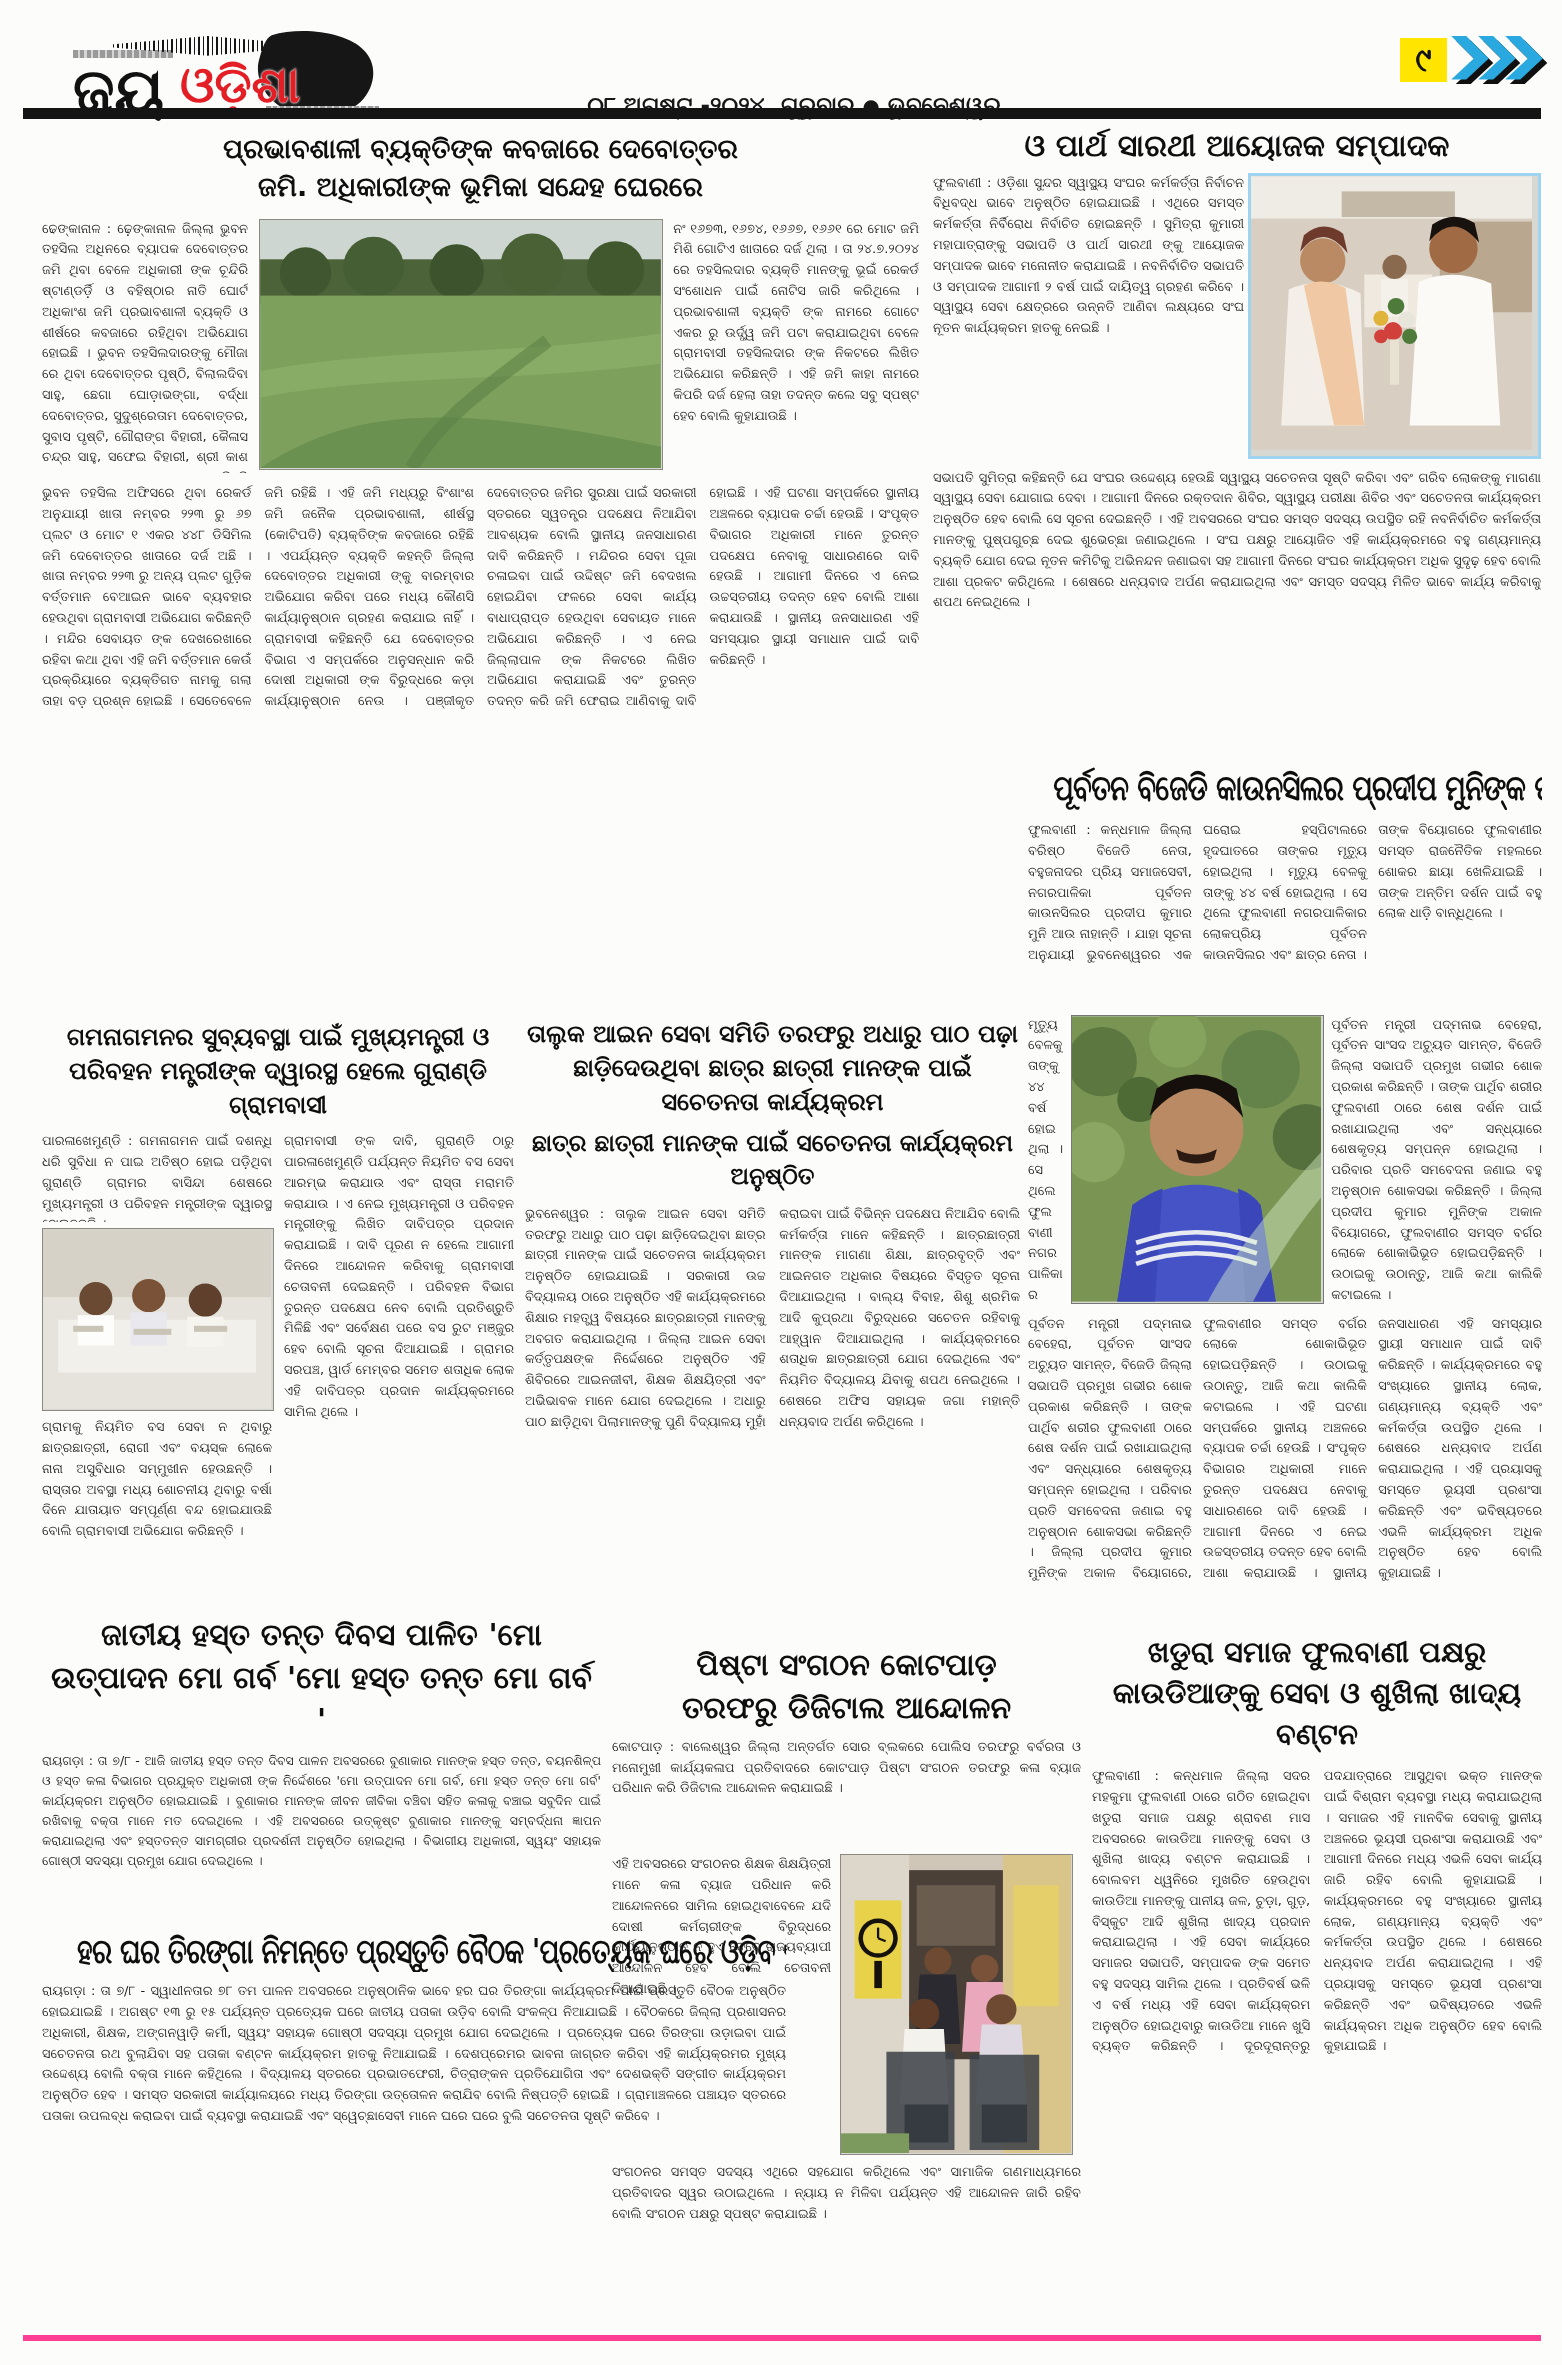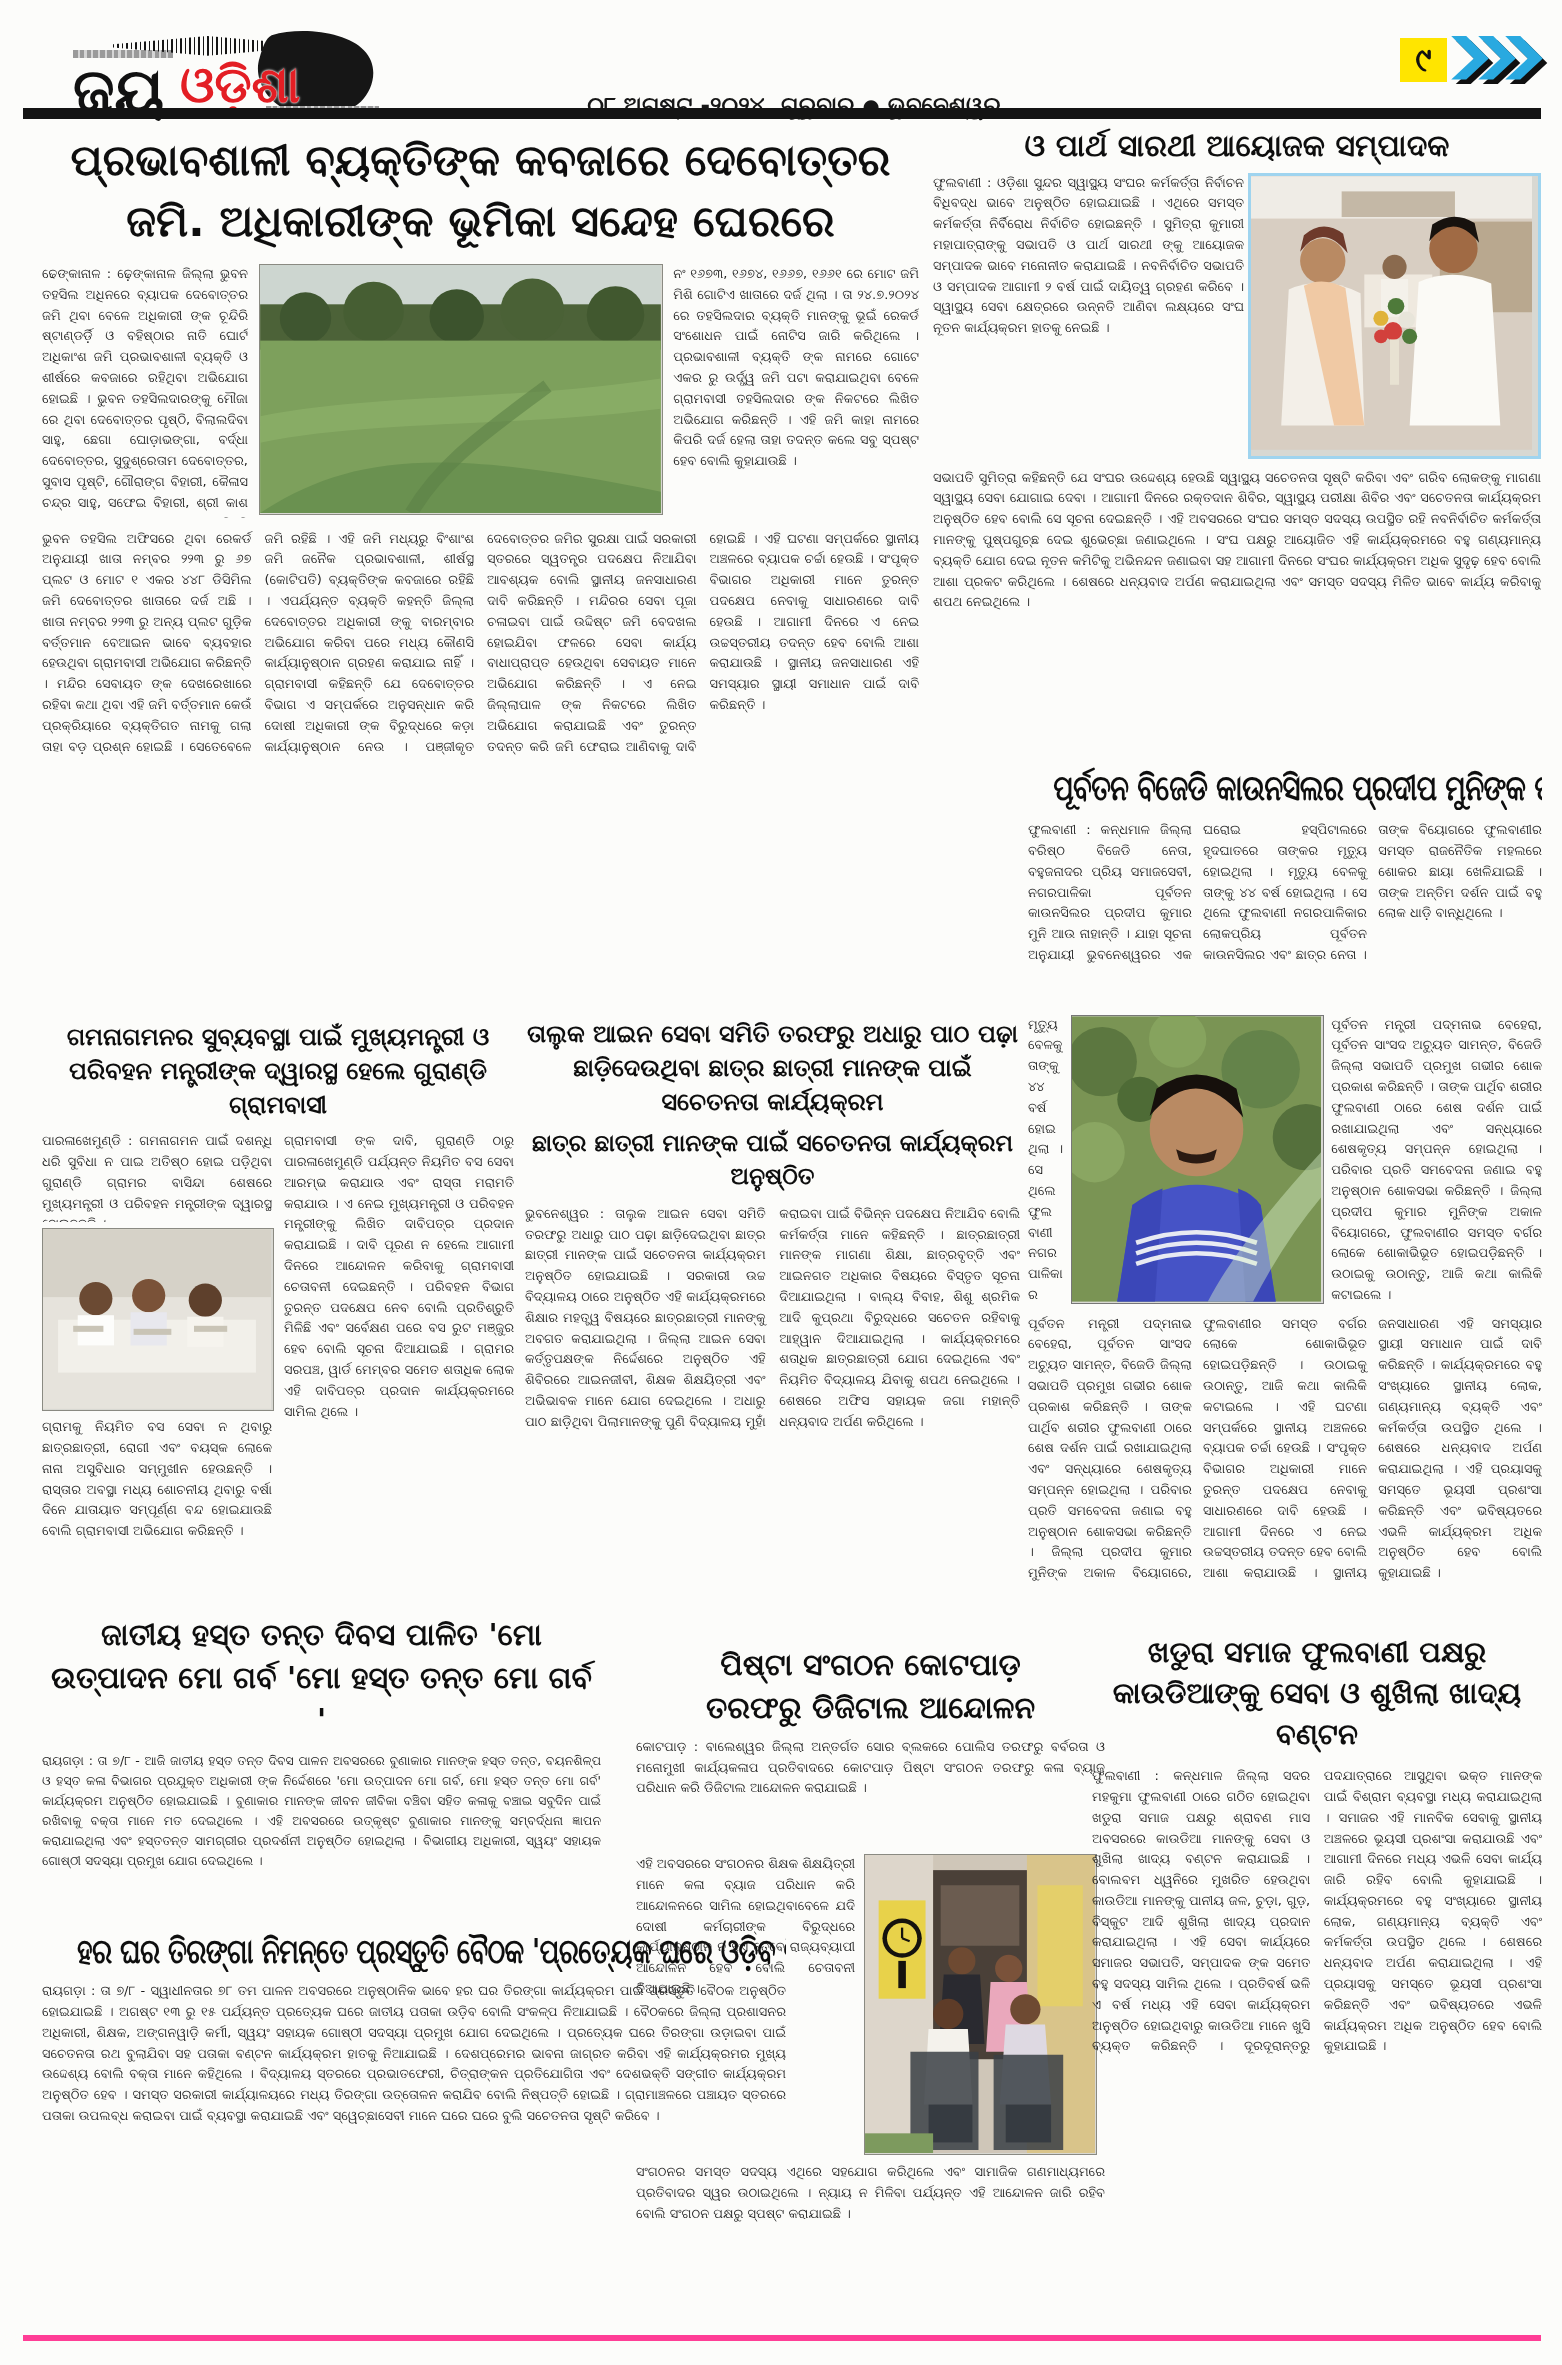--- a/index.html
+++ b/index.html
@@ -68,21 +68,21 @@
             <polygon points="0,0 20,0 50,30 20,58 0,58 30,30"></polygon>
             <polygon points="36,0 56,0 86,30 56,58 36,58 66,30"></polygon>
             <polygon points="72,0 92,0 122,30 92,58 72,58 102,30"></polygon>
           </g>
       </svg>
     </div>
   </div>
   <div class="abs" id="header-rule" style="left:23px;top:108px;width:1518px;height:11.3px;"></div>
 
   <div class="abs" style="left:42px;top:130px;width:877px;height:884px;">
-    <div class="hl" style="font-size:43px;">
+    <div class="hl" style="font-size:27px;">
       <div>ପ୍ରଭାବଶାଳୀ ବ୍ୟକ୍ତିଙ୍କ କବଜାରେ ଦେବୋତ୍ତର</div>
       <div>ଜମି. ଅଧିକାରୀଙ୍କ ଭୂମିକା ସନ୍ଦେହ ଘେରରେ</div>
     </div>
     <div style="display:flex;gap:10.6px;margin-top:12px;height:254px;">
       <div class="body-text" style="width:206px;height:254px;">ଢେଙ୍କାନାଳ : ଢ଼େଙ୍କାନାଳ ଜିଲ୍ଲା ଭୁବନ ତହସିଲ ଅଧିନରେ ବ୍ୟାପକ ଦେବୋତ୍ତର ଜମି ଥିବା ବେଳେ ଅଧିକାରୀ ଙ୍କ ଚୂନ୍ଦିରି ଷ୍ଟାଣ୍ଡର୍ଡ଼ି ଓ ବହିଷ୍ଠାର ନାତି ଘୋର୍ଟ ଅଧିକାଂଶ ଜମି ପ୍ରଭାବଶାଳୀ ବ୍ୟକ୍ତି ଓ ଶୀର୍ଷରେ କବଜାରେ ରହିଥିବା ଅଭିଯୋଗ ହୋଇଛି । ଭୁବନ ତହସିଲଦାରଙ୍କୁ ମୌଜା ରେ ଥିବା ଦେବୋତ୍ତର ପୃଷ୍ଠି, ବିଲାଲଦିବା ସାହୁ, ଛେଗା ଘୋଡ଼ାଭଙ୍ଗା, ବର୍ଦ୍ଧା ଦେବୋତ୍ତର, ସୁଦୁଶ୍ରେତାମ ଦେବୋତ୍ତର, ସୁବାସ ପୃଷ୍ଟି, ଗୌରାଙ୍ଗ ବିହାରୀ, କୈଳାସ ଚନ୍ଦ୍ର ସାହୁ, ସଫେଇ ବିହାରୀ, ଶ୍ରୀ କାଶ ନଡ଼, ଗଡ଼ୁଆରେ ଦେବୋତ୍ତର, ଡିହୁଡ଼ି ସାହେବ, ବିଶାଳ ଦେବ, ଜିହ୍ନି ଦେବ, ଶିବାନୀ ସାହୁ ପ୍ରମୁଖଙ୍କ ଦେଖରେଖାରେ ରହିଥିଲା ।</div>
       <div class="photo" style="width:402px;height:249px;border:0.8px solid #8a8a82;">
         <svg width="401" height="248" viewBox="0 0 530 328">
           <rect width="530" height="70" fill="#cdd6d0"></rect>
           <rect y="52" width="530" height="60" fill="#4c6238"></rect>
           <circle cx="60" cy="70" r="34" fill="#3f5630"></circle>
@@ -241,21 +241,21 @@
 
   <div class="abs" style="left:42px;top:1931px;width:744px;height:404px;">
     <div class="hl nowrap" style="font-size:29px;width:744px;">
       <span class="condensed">ହର ଘର ତିରଙ୍ଗା ନିମନ୍ତେ ପ୍ରସ୍ତୁତି ବୈଠକ 'ପ୍ରତ୍ୟେକ ଘରେ ଓଡ଼ିବ ତିରଙ୍ଗା '</span>
     </div>
     <div class="body-text" style="margin-top:9px;height:342px;">
       <span>ରାୟଗଡ଼ା : ତା ୭/୮ - ସ୍ୱାଧୀନତାର ୭୮ ତମ ପାଳନ ଅବସରରେ ଅନୁଷ୍ଠାନିକ ଭାବେ ହର ଘର ତିରଙ୍ଗା କାର୍ଯ୍ୟକ୍ରମ ପାଇଁ ପ୍ରସ୍ତୁତି ବୈଠକ ଅନୁଷ୍ଠିତ ହୋଇଯାଇଛି । ଅଗଷ୍ଟ ୧୩ ରୁ ୧୫ ପର୍ଯ୍ୟନ୍ତ ପ୍ରତ୍ୟେକ ଘରେ ଜାତୀୟ ପତାକା ଉଡ଼ିବ ବୋଲି ସଂକଳ୍ପ ନିଆଯାଇଛି । ବୈଠକରେ ଜିଲ୍ଲା ପ୍ରଶାସନର ଅଧିକାରୀ, ଶିକ୍ଷକ, ଅଙ୍ଗନୱାଡ଼ି କର୍ମୀ, ସ୍ୱୟଂ ସହାୟକ ଗୋଷ୍ଠୀ ସଦସ୍ୟା ପ୍ରମୁଖ ଯୋଗ ଦେଇଥିଲେ । ପ୍ରତ୍ୟେକ ଘରେ ତିରଙ୍ଗା ଉଡ଼ାଇବା ପାଇଁ ସଚେତନତା ରଥ ବୁଲାଯିବା ସହ ପତାକା ବଣ୍ଟନ କାର୍ଯ୍ୟକ୍ରମ ହାତକୁ ନିଆଯାଇଛି । ଦେଶପ୍ରେମର ଭାବନା ଜାଗ୍ରତ କରିବା ଏହି କାର୍ଯ୍ୟକ୍ରମର ମୁଖ୍ୟ ଉଦ୍ଦେଶ୍ୟ ବୋଲି ବକ୍ତା ମାନେ କହିଥିଲେ । ବିଦ୍ୟାଳୟ ସ୍ତରରେ ପ୍ରଭାତଫେରୀ, ଚିତ୍ରାଙ୍କନ ପ୍ରତିଯୋଗିତା ଏବଂ ଦେଶଭକ୍ତି ସଙ୍ଗୀତ କାର୍ଯ୍ୟକ୍ରମ ଅନୁଷ୍ଠିତ ହେବ । ସମସ୍ତ ସରକାରୀ କାର୍ଯ୍ୟାଳୟରେ ମଧ୍ୟ ତିରଙ୍ଗା ଉତ୍ତୋଳନ କରାଯିବ ବୋଲି ନିଷ୍ପତ୍ତି ହୋଇଛି । ଗ୍ରାମାଞ୍ଚଳରେ ପଞ୍ଚାୟତ ସ୍ତରରେ ପତାକା ଉପଲବ୍ଧ କରାଇବା ପାଇଁ ବ୍ୟବସ୍ଥା କରାଯାଇଛି ଏବଂ ସ୍ୱେଚ୍ଛାସେବୀ ମାନେ ଘରେ ଘରେ ବୁଲି ସଚେତନତା ସୃଷ୍ଟି କରିବେ ।</span>
     </div>
   </div>
 
-  <div class="abs" style="left:612px;top:1644px;width:469px;height:692px;margin-left:24px;">
+  <div class="abs" style="left:612px;top:1644px;width:469px;height:692px;">
     <div class="hl" style="font-size:30px;">
       <div>ପିଷ୍ଟା ସଂଗଠନ କୋଟପାଡ଼</div>
       <div>ତରଫରୁ ଡିଜିଟାଲ ଆନ୍ଦୋଳନ</div>
     </div>
     <div class="body-text" style="margin-top:7.6px;height:113px;">କୋଟପାଡ଼ : ବାଲେଶ୍ୱର ଜିଲ୍ଲା ଅନ୍ତର୍ଗତ ସୋର ବ୍ଲକରେ ପୋଲିସ ତରଫରୁ ବର୍ବରତା ଓ ମନୋମୁଖୀ କାର୍ଯ୍ୟକଳାପ ପ୍ରତିବାଦରେ କୋଟପାଡ଼ ପିଷ୍ଟା ସଂଗଠନ ତରଫରୁ କଳା ବ୍ୟାଜ ପରିଧାନ କରି ଡିଜିଟାଲ ଆନ୍ଦୋଳନ କରାଯାଇଛି ।</div>
     <div style="display:flex;gap:9px;margin-top:4.5px;height:302px;">
       <div class="body-text" style="width:219px;height:302px;">ଏହି ଅବସରରେ ସଂଗଠନର ଶିକ୍ଷକ ଶିକ୍ଷୟିତ୍ରୀ ମାନେ କଳା ବ୍ୟାଜ ପରିଧାନ କରି ଆନ୍ଦୋଳନରେ ସାମିଲ ହୋଇଥିବାବେଳେ ଯଦି ଦୋଷୀ କର୍ମଚାରୀଙ୍କ ବିରୁଦ୍ଧରେ କାର୍ଯ୍ୟାନୁଷ୍ଠାନ ନ ହୁଏ ତେବେ ରାଜ୍ୟବ୍ୟାପୀ ଆନ୍ଦୋଳନ ହେବ ବୋଲି ଚେତାବନୀ ଦିଆଯାଇଛି ।</div>
       <div class="photo" style="width:231px;height:299px;border:0.8px solid #8a8a82;">
         <svg width="230" height="298" viewBox="0 0 304 394">
           <rect width="304" height="394" fill="#cfc6b8"></rect>

